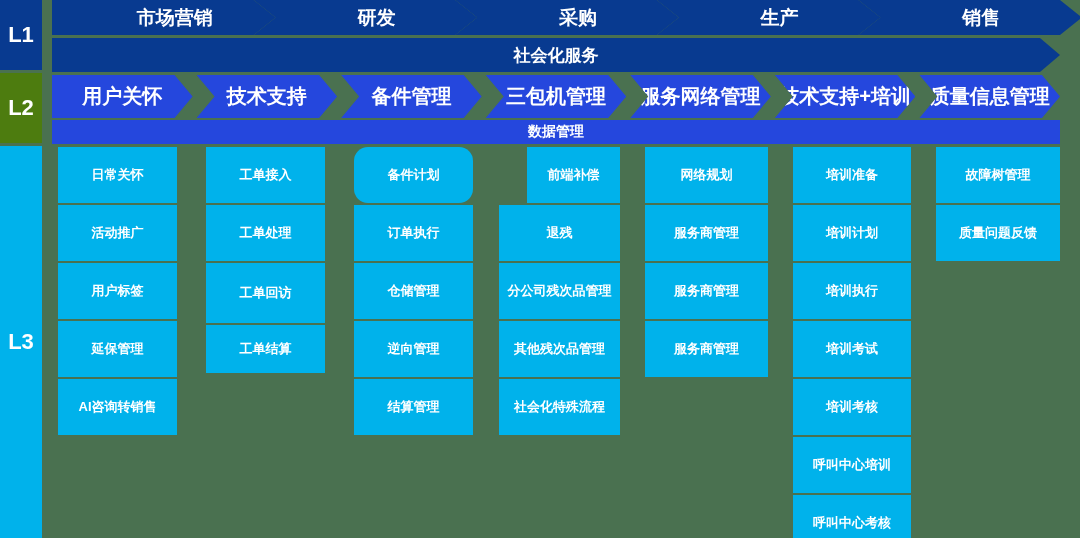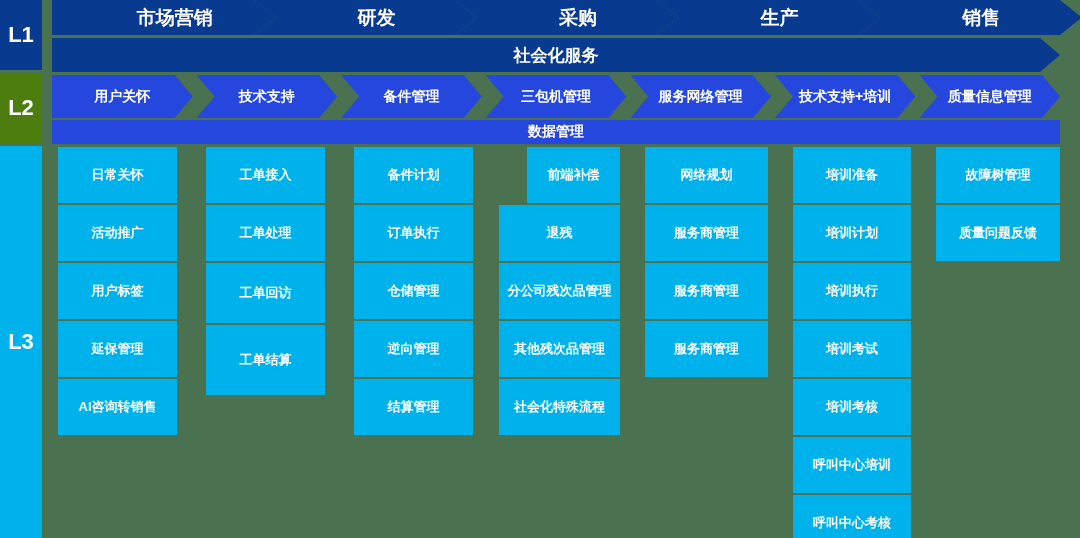--- a/index.html
+++ b/index.html
@@ -41,21 +41,21 @@
   .l1-bar{
     left:52px;top:38px;width:1008px;height:34px;background:#083a90;
     color:#fff;font-size:17px;font-weight:bold;
     display:flex;align-items:center;justify-content:center;
     clip-path:polygon(0 0, calc(100% - 20px) 0, 100% 50%, calc(100% - 20px) 100%, 0 100%);
   }
 
   
   .l2-chev{
     height:43px;top:75px;background:#2547dd;
-    color:#fff;font-size:14px;font-weight:bold;
+    color:#fff;font-size:20px;font-weight:bold;
     display:flex;align-items:center;justify-content:center;
   }
   .l2-chev.arrow{
     clip-path:polygon(0 0, calc(100% - 18px) 0, 100% 50%, calc(100% - 18px) 100%, 0 100%);
   }
   .l2-chev.arrow-in{
     clip-path:polygon(0 0, calc(100% - 18px) 0, 100% 50%, calc(100% - 18px) 100%, 0 100%, 18px 50%);
   }
 
   
@@ -153,26 +153,26 @@
       <div class="l3-col" style="left: 206px; width: 119px;">
         <div class="l3-cell" style="height: 56px;">
           <span>工单接入</span>
         </div>
         <div class="l3-cell" style="height: 56px;">
           <span>工单处理</span>
         </div>
         <div class="l3-cell" style="height: 60px;">
           <span>工单回访</span>
         </div>
-        <div class="l3-cell" style="height: 70px;">
+        <div class="l3-cell" style="height: 48px;">
           <span>工单结算</span>
         </div>
       </div>
       <div class="l3-col" style="left: 354px; width: 119px;">
-        <div class="l3-cell" style="height: 56px;">
+        <div class="l3-cell" style="height: 56px; border-radius: 14px;">
           <span>备件计划</span>
         </div>
         <div class="l3-cell" style="height: 56px;">
           <span>订单执行</span>
         </div>
         <div class="l3-cell" style="height: 56px;">
           <span>仓储管理</span>
         </div>
         <div class="l3-cell" style="height: 56px;">
           <span>逆向管理</span>

